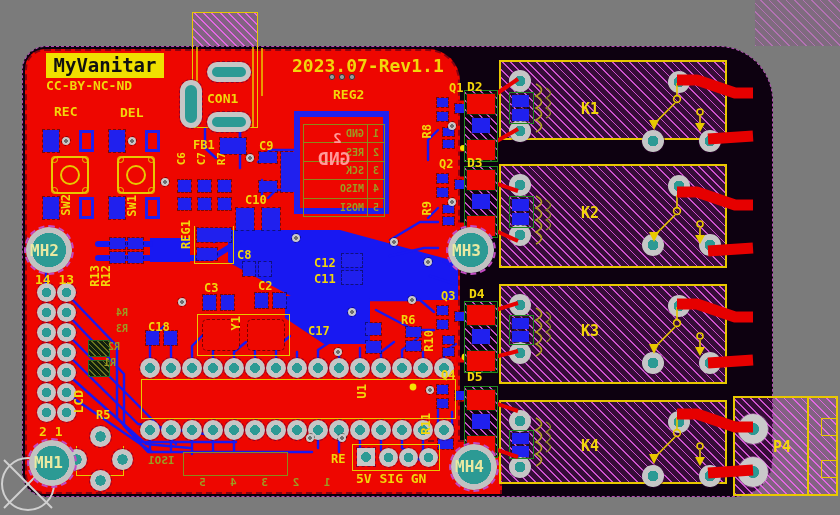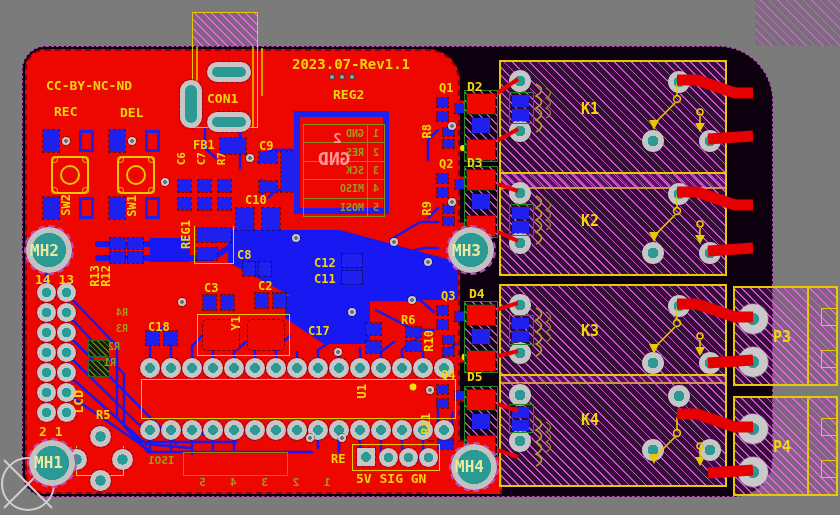--- a/index.html
+++ b/index.html
@@ -39,21 +39,21 @@
     outline:1.5px dashed rgba(70,0,70,.55);}
   .via{position:absolute;width:8px;height:8px;border-radius:50%;
     background:radial-gradient(circle,#6e6e6e 0 34%,#c8c8c8 35% 100%);
     outline:1px dashed rgba(0,0,0,.45);}
   .smd{position:absolute;background:#2020ee;outline:1px dashed rgba(10,10,10,.5);}
   .rpad{position:absolute;background:#ee0800;outline:1px solid rgba(0,80,0,.6);}
   .bsmd{position:absolute;background:#10210e;border:1px solid #2a6a2a;
     background-image:repeating-linear-gradient(45deg,rgba(170,170,40,.6) 0 1px,transparent 1px 4px);}
   
   .lab{position:absolute;color:#f2d60a;font-weight:bold;white-space:pre;line-height:1;}
-  .s11{font-size:11px}.s12{font-size:12px}.s13{font-size:13px}.s14{font-size:14px}.s15{font-size:15px}
+  .s11{font-size:11px}.s12{font-size:12px}.s13{font-size:13px}.s14{font-size:18px}.s15{font-size:15px}
   .vt{writing-mode:vertical-rl;transform:rotate(180deg);}
   .mhlab{position:absolute;color:#e9e9a2;font-weight:bold;font-size:16px;z-index:9;}
   .mir{position:absolute;color:#9c9c22;font-weight:bold;transform:scaleX(-1);white-space:pre;line-height:1;}
   .logo-box{position:absolute;left:46px;top:53px;width:118px;height:25px;background:#f0e000;
     color:#111;font-weight:bold;font-size:19px;line-height:25px;text-align:center;letter-spacing:0px;}
   .switch{position:absolute;width:38px;height:38px;border:2px solid #e8c800;border-radius:6px;}
   .switch .c{position:absolute;left:7px;top:7px;width:20px;height:20px;border:2px solid #e8c800;border-radius:50%;}
   .switch .d{position:absolute;width:7px;height:7px;border:1.5px solid #e8c800;border-radius:50%;}
   .bracket{position:absolute;border:3px solid #2020ee;background:transparent;}
   .greenbox{position:absolute;border:1px solid #1f8a1f;}
@@ -74,32 +74,32 @@
 
 <div id="app">
 
   <div class="abs hatch hatch-light" style="left:755px;top:0;width:85px;height:46px;background-color:rgba(150,40,150,.18);"></div>
   <div class="abs hatch" style="left:192px;top:12px;width:66px;height:35px;border:1px solid #cc44cc;"></div>
 
   <div class="board-black"></div>
   <div class="board-red"></div>
   <div class="board-red-bump"></div>
 
-  <div class="relay-box hatch z2" style="top:60px;height:129px;">
+  <div class="relay-box hatch z2" style="top:60px;height:80px;">
     <div class="pad" style="left:8px;top:8px;width:22px;height:22px"></div>
     <div class="pad" style="left:8px;top:58px;width:22px;height:22px"></div>
     <div class="greenbox" style="left:8px;top:30px;width:25px;height:32px"></div>
     <div class="smd" style="left:11px;top:33px;width:17px;height:12px"></div>
     <div class="smd" style="left:11px;top:47px;width:17px;height:12px"></div>
     <div class="pad" style="left:167px;top:9px;width:22px;height:22px"></div>
     <div class="pad" style="left:141px;top:68px;width:22px;height:22px"></div>
     <div class="pad" style="left:198px;top:68px;width:22px;height:22px"></div>
     <span class="lab s15" style="left:80px;top:40px">K1</span>
   </div>
-  <div class="relay-box hatch z2" style="top:172px;height:104px;">
+  <div class="relay-box hatch z2" style="top:164px;height:104px;">
     <div class="pad" style="left:8px;top:8px;width:22px;height:22px"></div>
     <div class="pad" style="left:8px;top:58px;width:22px;height:22px"></div>
     <div class="greenbox" style="left:8px;top:30px;width:25px;height:32px"></div>
     <div class="smd" style="left:11px;top:33px;width:17px;height:12px"></div>
     <div class="smd" style="left:11px;top:47px;width:17px;height:12px"></div>
     <div class="pad" style="left:167px;top:9px;width:22px;height:22px"></div>
     <div class="pad" style="left:141px;top:68px;width:22px;height:22px"></div>
     <div class="pad" style="left:198px;top:68px;width:22px;height:22px"></div>
     <span class="lab s15" style="left:80px;top:40px">K2</span>
   </div>
@@ -107,40 +107,32 @@
     <div class="pad" style="left:8px;top:8px;width:22px;height:22px"></div>
     <div class="pad" style="left:8px;top:56px;width:22px;height:22px"></div>
     <div class="greenbox" style="left:8px;top:29px;width:25px;height:30px"></div>
     <div class="smd" style="left:11px;top:32px;width:17px;height:11px"></div>
     <div class="smd" style="left:11px;top:45px;width:17px;height:11px"></div>
     <div class="pad" style="left:167px;top:9px;width:22px;height:22px"></div>
     <div class="pad" style="left:141px;top:66px;width:22px;height:22px"></div>
     <div class="pad" style="left:198px;top:66px;width:22px;height:22px"></div>
     <span class="lab s15" style="left:80px;top:38px">K3</span>
   </div>
-  <div class="relay-box hatch z2" style="top:374px;height:113px;padding-left:40px;">
+  <div class="relay-box hatch z2" style="top:400px;height:84px;padding-left:40px;">
     <div class="pad" style="left:8px;top:8px;width:22px;height:22px"></div>
     <div class="pad" style="left:8px;top:54px;width:22px;height:22px"></div>
     <div class="greenbox" style="left:8px;top:28px;width:25px;height:29px"></div>
     <div class="smd" style="left:11px;top:31px;width:17px;height:11px"></div>
     <div class="smd" style="left:11px;top:44px;width:17px;height:11px"></div>
     <div class="pad" style="left:167px;top:9px;width:22px;height:22px"></div>
     <div class="pad" style="left:141px;top:63px;width:22px;height:22px"></div>
     <div class="pad" style="left:198px;top:63px;width:22px;height:22px"></div>
     <span class="lab s15" style="left:80px;top:37px">K4</span>
   </div>
 
-  <div class="p-block hatch z2" style="top:286px;">
-    <div class="ppad" style="left:3px;top:16px"></div>
-    <div class="ppad" style="left:3px;top:59px"></div>
-    <div class="p-div"></div>
-    <div class="p-notch" style="top:20px"></div>
-    <div class="p-notch" style="top:62px"></div>
-    <span class="lab s15" style="left:38px;top:42px">P3</span>
-  </div>
   <div class="p-block hatch z2" style="top:396px;">
     <div class="ppad" style="left:3px;top:16px"></div>
     <div class="ppad" style="left:3px;top:59px"></div>
     <div class="p-div"></div>
     <div class="p-notch" style="top:20px"></div>
     <div class="p-notch" style="top:62px"></div>
     <span class="lab s15" style="left:38px;top:42px">P4</span>
   </div>
 
   <svg class="z3" width="840" height="515">
@@ -472,39 +464,40 @@
   <div class="via z4" style="left:348px;top:308px"></div>
   <div class="via z4" style="left:334px;top:348px"></div>
   <div class="via z4" style="left:408px;top:296px"></div>
   <div class="via z4" style="left:426px;top:386px"></div>
   <div class="via z4" style="left:338px;top:434px"></div>
   <div class="via z4" style="left:306px;top:434px"></div>
   <div class="via z4" style="left:448px;top:122px"></div>
   <div class="via z4" style="left:448px;top:198px"></div>
   <div class="via z4" style="left:178px;top:298px"></div>
 
+  <div class="logo-box z5">MyVanitar</div>
   <span class="lab s13 z5" style="left:46px;top:79px">CC-BY-NC-ND</span>
   <span class="lab s14 z5" style="left:292px;top:57px">2023.07-Rev1.1</span>
   <span class="lab s13 z5" style="left:54px;top:105px">REC</span>
   <span class="lab s13 z5" style="left:120px;top:106px">DEL</span>
   <span class="lab s13 z5" style="left:207px;top:92px">CON1</span>
   <span class="lab s13 z5" style="left:333px;top:88px">REG2</span>
   <span class="lab s12 z5" style="left:193px;top:139px">FB1</span>
   <span class="lab s12 z5" style="left:259px;top:140px">C9</span>
   <span class="lab s12 z5" style="left:245px;top:194px">C10</span>
   <span class="lab s12 z5" style="left:237px;top:249px">C8</span>
   <span class="lab s12 z5" style="left:314px;top:257px">C12</span>
   <span class="lab s12 z5" style="left:314px;top:273px">C11</span>
   <span class="lab s12 z5" style="left:204px;top:282px">C3</span>
   <span class="lab s12 z5" style="left:258px;top:280px">C2</span>
   <span class="lab s12 z5" style="left:148px;top:321px">C18</span>
   <span class="lab s12 z5" style="left:308px;top:325px">C17</span>
   <span class="lab s12 z5" style="left:401px;top:314px">R6</span>
   <span class="lab s12 z5" style="left:96px;top:409px">R5</span>
-  <span class="lab s12 z5" style="left:439px;top:82px">Q1</span>
+  <span class="lab s12 z5" style="left:449px;top:82px">Q1</span>
   <span class="lab s12 z5" style="left:439px;top:158px">Q2</span>
   <span class="lab s12 z5" style="left:441px;top:290px">Q3</span>
   <span class="lab s12 z5" style="left:441px;top:369px">Q4</span>
   <span class="lab s13 z5" style="left:467px;top:80px">D2</span>
   <span class="lab s13 z5" style="left:467px;top:156px">D3</span>
   <span class="lab s13 z5" style="left:469px;top:287px">D4</span>
   <span class="lab s13 z5" style="left:467px;top:370px">D5</span>
   <span class="lab s13 z5" style="left:35px;top:273px">14 13</span>
   <span class="lab s13 z5" style="left:39px;top:425px">2 1</span>
   <span class="lab s12 z5" style="left:331px;top:453px">RE</span>

